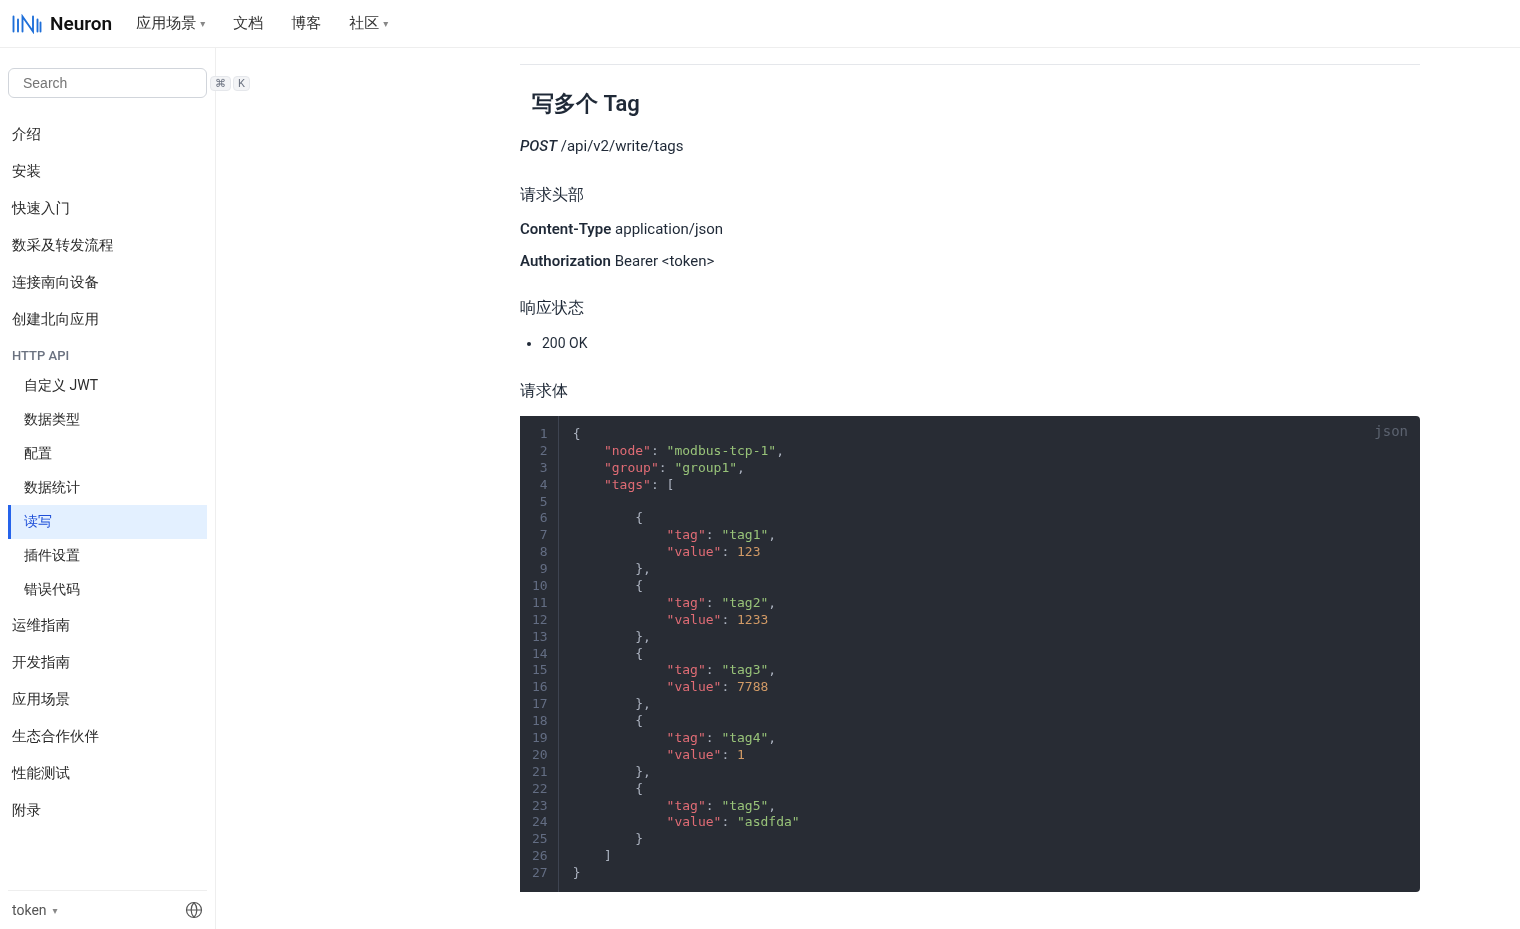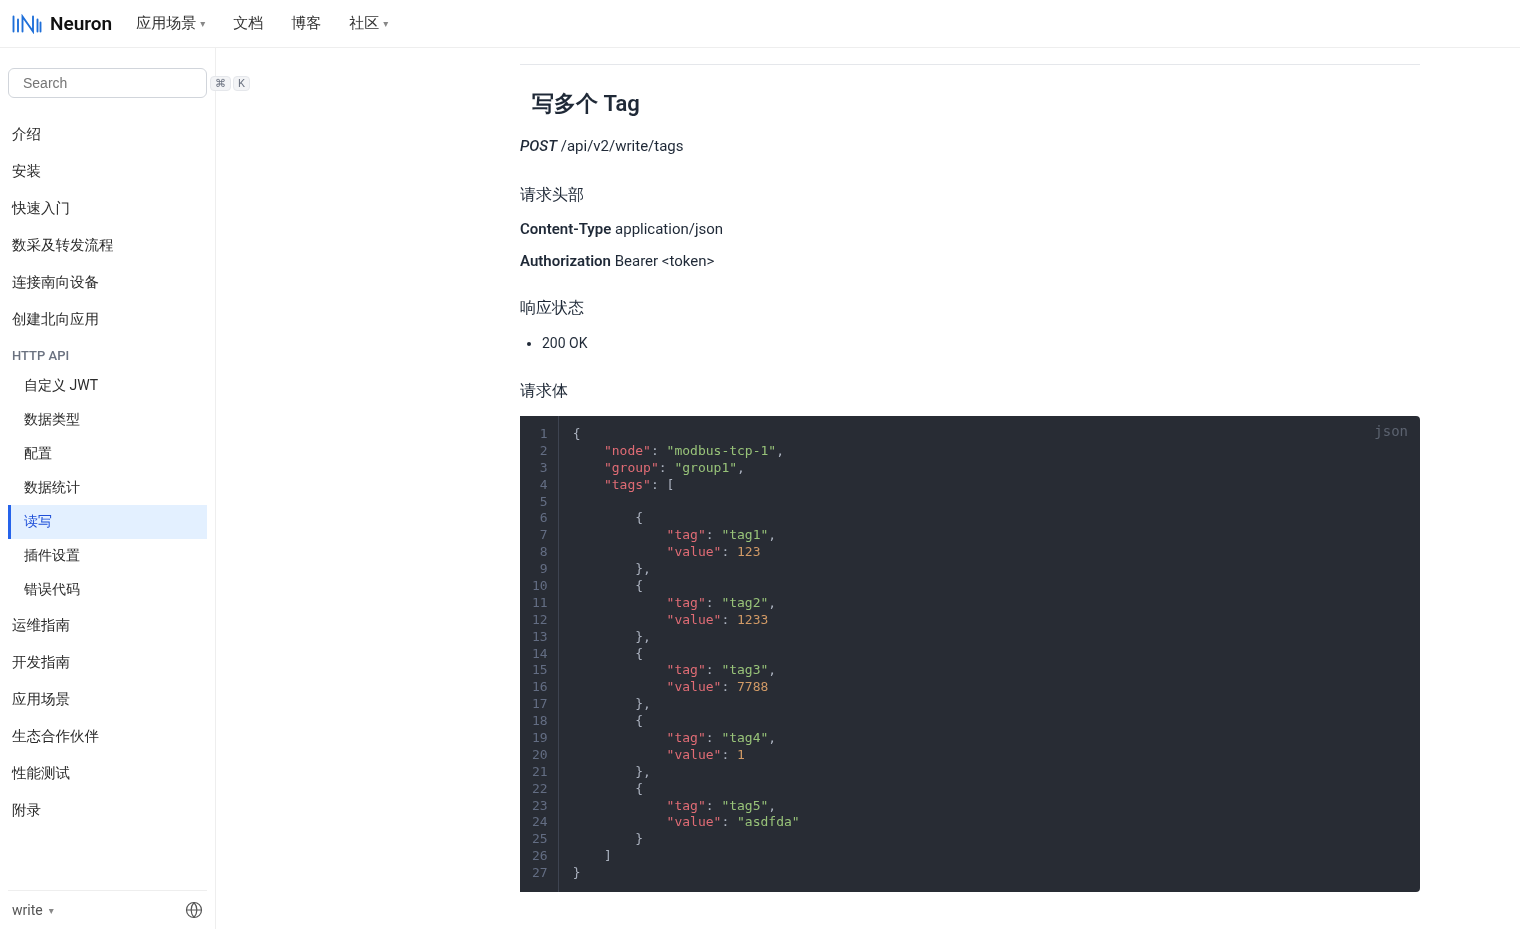--- a/index.html
+++ b/index.html
@@ -101,21 +101,21 @@
         <div class="side-sub">错误代码</div>
         <div class="side-item">运维指南</div>
         <div class="side-item">开发指南</div>
         <div class="side-item">应用场景</div>
         <div class="side-item">生态合作伙伴</div>
         <div class="side-item">性能测试</div>
         <div class="side-item">附录</div>
       </div>
     <div class="side-footer">
       <div class="sel">
-        <span>write</span>
+        <span>token</span>
         <span class="chev">▾</span>
       </div>
       <svg width="18" height="18" viewBox="0 0 24 24" fill="none" stroke="#555" stroke-width="1.6">
           <circle cx="12" cy="12" r="10"></circle>
           <path d="M2 12h20M12 2a15 15 0 010 20M12 2a15 15 0 000 20"></path>
         </svg>
     </div>
   </div>
 
   <div class="main">

